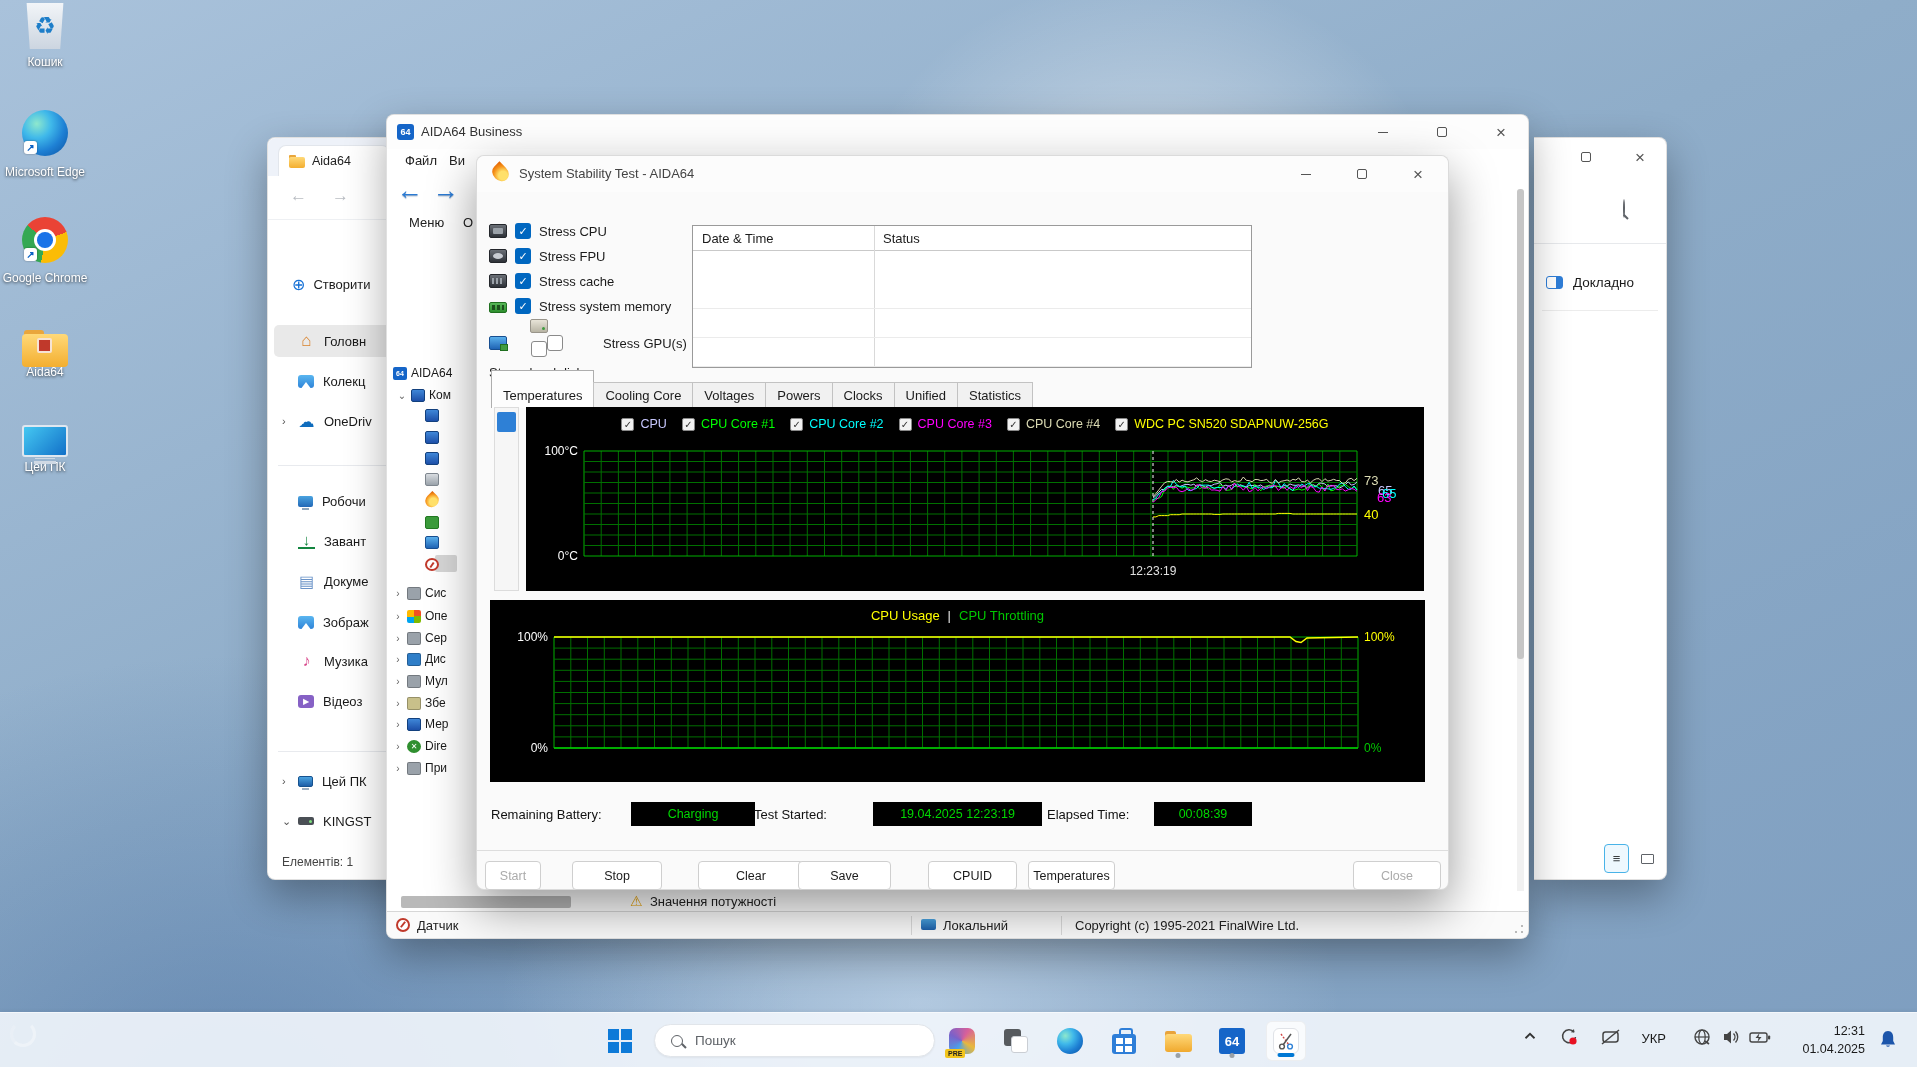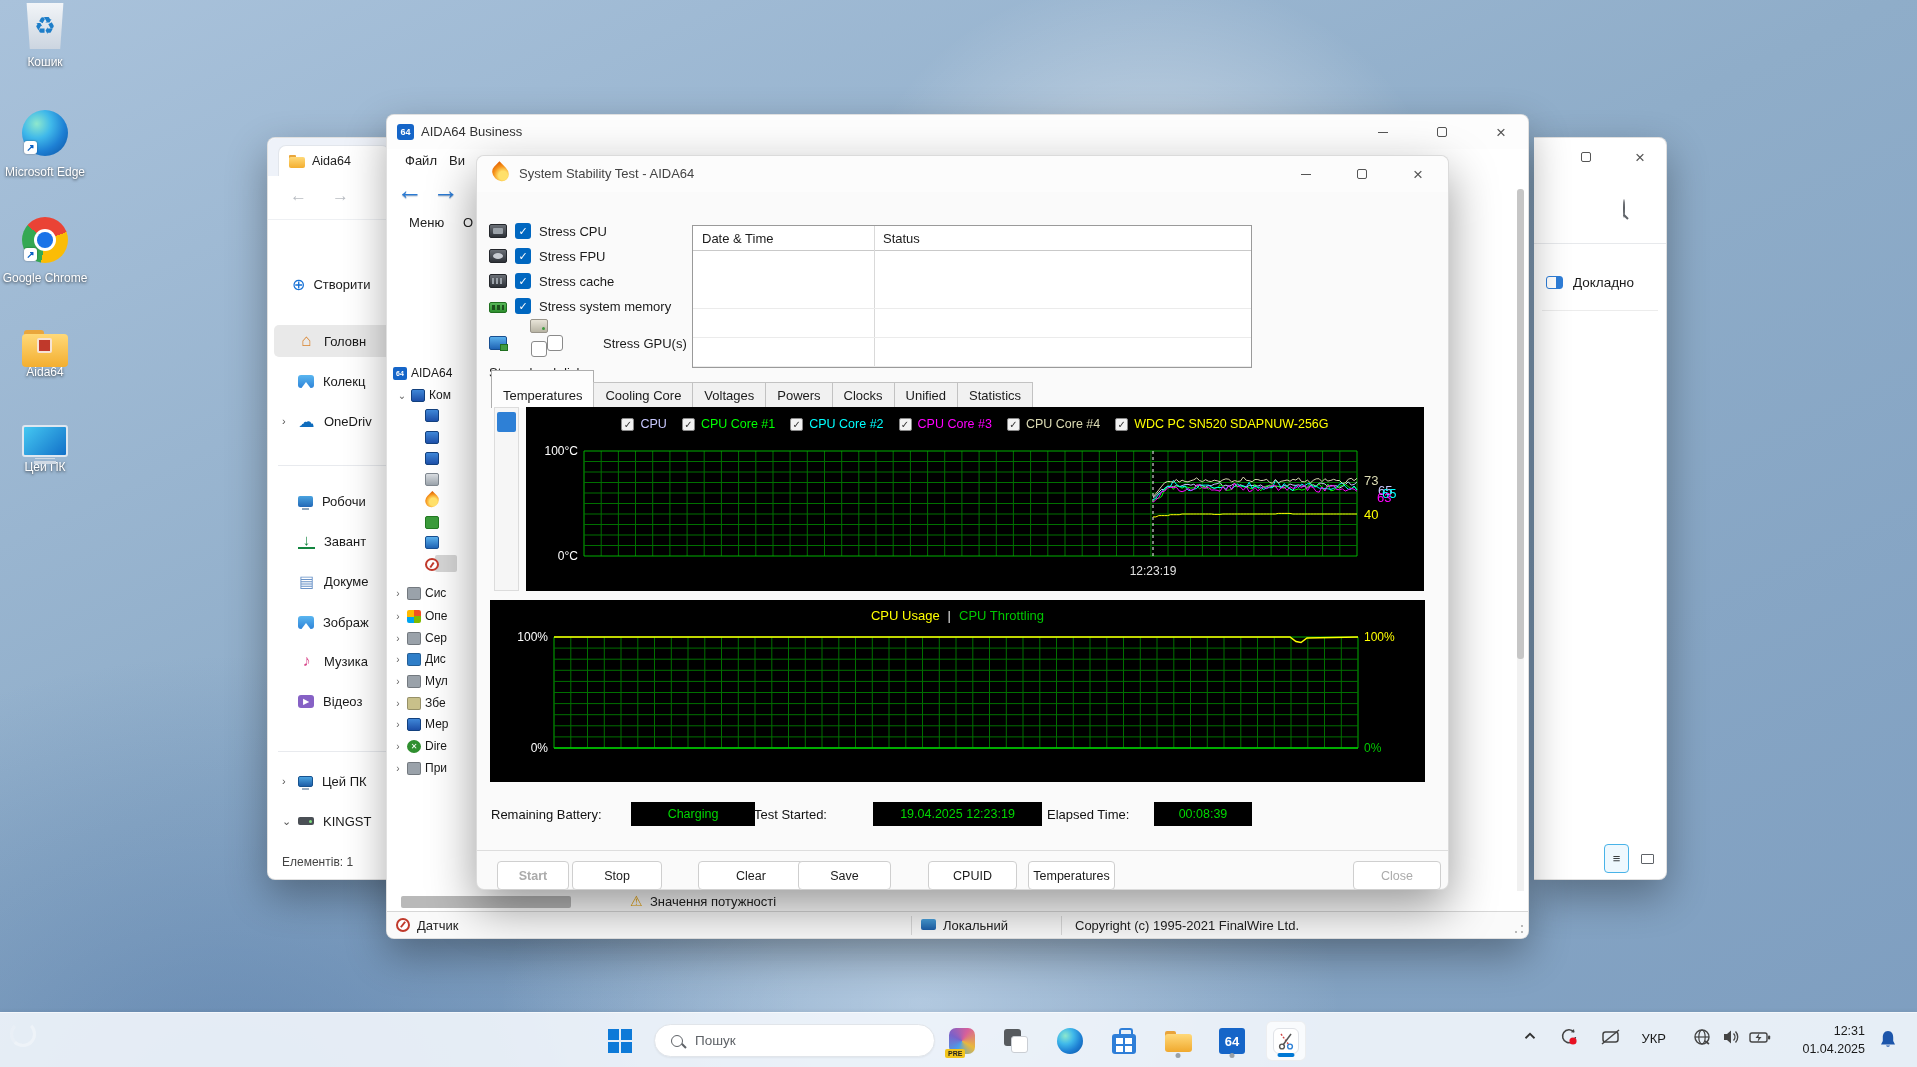--- a/index.html
+++ b/index.html
@@ -689,21 +689,21 @@
       </svg>
   </div>
   <span class="sst-footer-label" style="left:14px">Remaining Battery:</span>
   <span class="valbox" style="left:154px;width:124px">Charging</span>
   <span class="sst-footer-label" style="left:277px">Test Started:</span>
   <span class="valbox" style="left:396px;width:169px">19.04.2025 12:23:19</span>
   <span class="sst-footer-label" style="left:570px">Elapsed Time:</span>
   <span class="valbox" style="left:677px;width:98px">00:08:39</span>
   <div class="sst-hr"></div>
   <div id="sst-buttons">
-      <div class="sst-btn disabled" style="left: 20px; width: 72px; font-weight: bold;">Start</div>
+      <div class="sst-btn disabled" style="left: 8px; width: 56px;">Start</div>
       <div class="sst-btn" style="left: 95px; width: 90px;">Stop</div>
       <div class="sst-btn" style="left: 221px; width: 106px;">Clear</div>
       <div class="sst-btn" style="left: 321px; width: 93px;">Save</div>
       <div class="sst-btn" style="left: 451px; width: 89px;">CPUID</div>
       <div class="sst-btn" style="left: 551px; width: 87px;">Temperatures</div>
       <div class="sst-btn disabled" style="left: 876px; width: 88px;">Close</div>
     </div>
 </div>
 
 <div id="taskbar">

